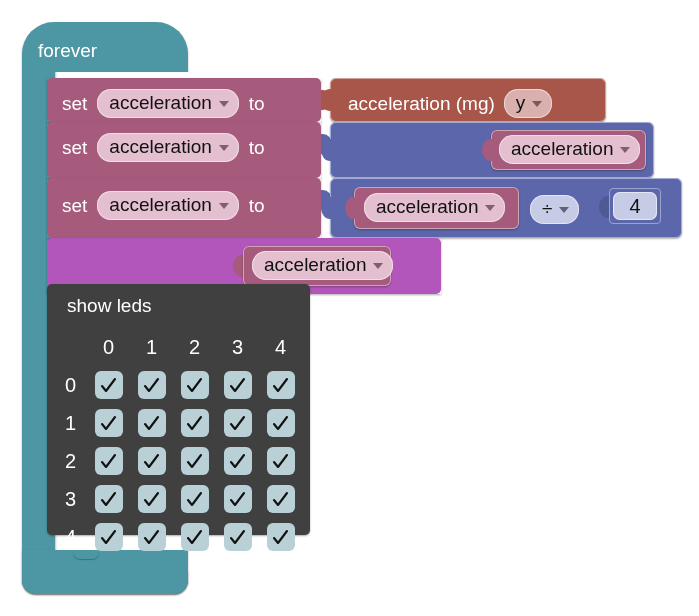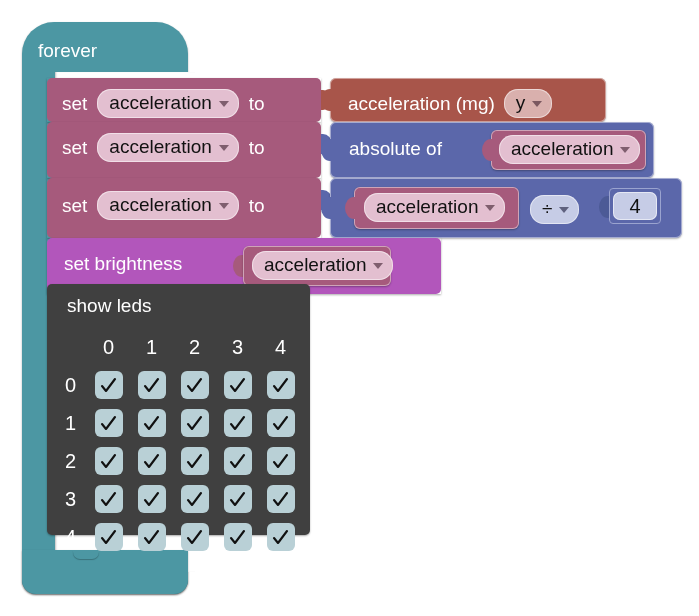--- a/index.html
+++ b/index.html
@@ -228,23 +228,20 @@
         <span>acceleration</span>
         <span class="caret"></span>
       </span>
       <span class="blk-label">to</span>
     </div>
   </div>
   <div class="tab c-math" style="left:321px;top:134px;"></div>
 
   <div class="reporter c-math" style="left:330px;top:122px;width:324px;height:56px;">
     <div style="position:absolute;left:-9px;top:17px;width:11px;height:22px;background:#5b67aa;border-radius:9px 0 0 9px/11px 0 0 11px;"></div>
-    <div style="position:absolute;left:19px;top:17px;">
-      <span class="blk-label">absolute of</span>
-    </div>
 
     <div style="position:absolute;left:152px;top:8px;width:9px;height:40px;"></div>
     <div class="reporter c-var" style="left:161px;top:8px;width:155px;height:40px;">
       <div style="position:absolute;left:-9px;top:9px;width:11px;height:22px;background:#a65a7c;border-radius:9px 0 0 9px/11px 0 0 11px;"></div>
       <span class="field" style="position:absolute;left:8px;top:5px;">
         <span>acceleration</span>
         <span class="caret"></span>
       </span>
     </div>
   </div>
@@ -281,23 +278,20 @@
 
     <div style="position:absolute;left:269px;top:18px;width:11px;height:22px;background:#4c5a96;border-radius:9px 0 0 9px/11px 0 0 11px;"></div>
     <div class="numwrap" style="left:279px;top:10px;">
       <span class="numfield">4</span>
     </div>
   </div>
 
   <div class="stmt" style="left:47px;top:238px;width:394px;height:56px;">
     <div class="inner c-led"></div>
     <div class="notch" style="top:56px;background:#9a45a3;"></div>
-    <div style="position:absolute;left:17px;top:16px;">
-      <span class="blk-label">set brightness</span>
-    </div>
 
     <div style="position:absolute;left:186px;top:17px;width:11px;height:22px;background:#a65a7c;border-radius:9px 0 0 9px/11px 0 0 11px;"></div>
     <div class="reporter c-var" style="left:196px;top:8px;width:148px;height:40px;">
       <span class="field" style="position:absolute;left:9px;top:5px;">
         <span>acceleration</span>
         <span class="caret"></span>
       </span>
     </div>
   </div>
 

